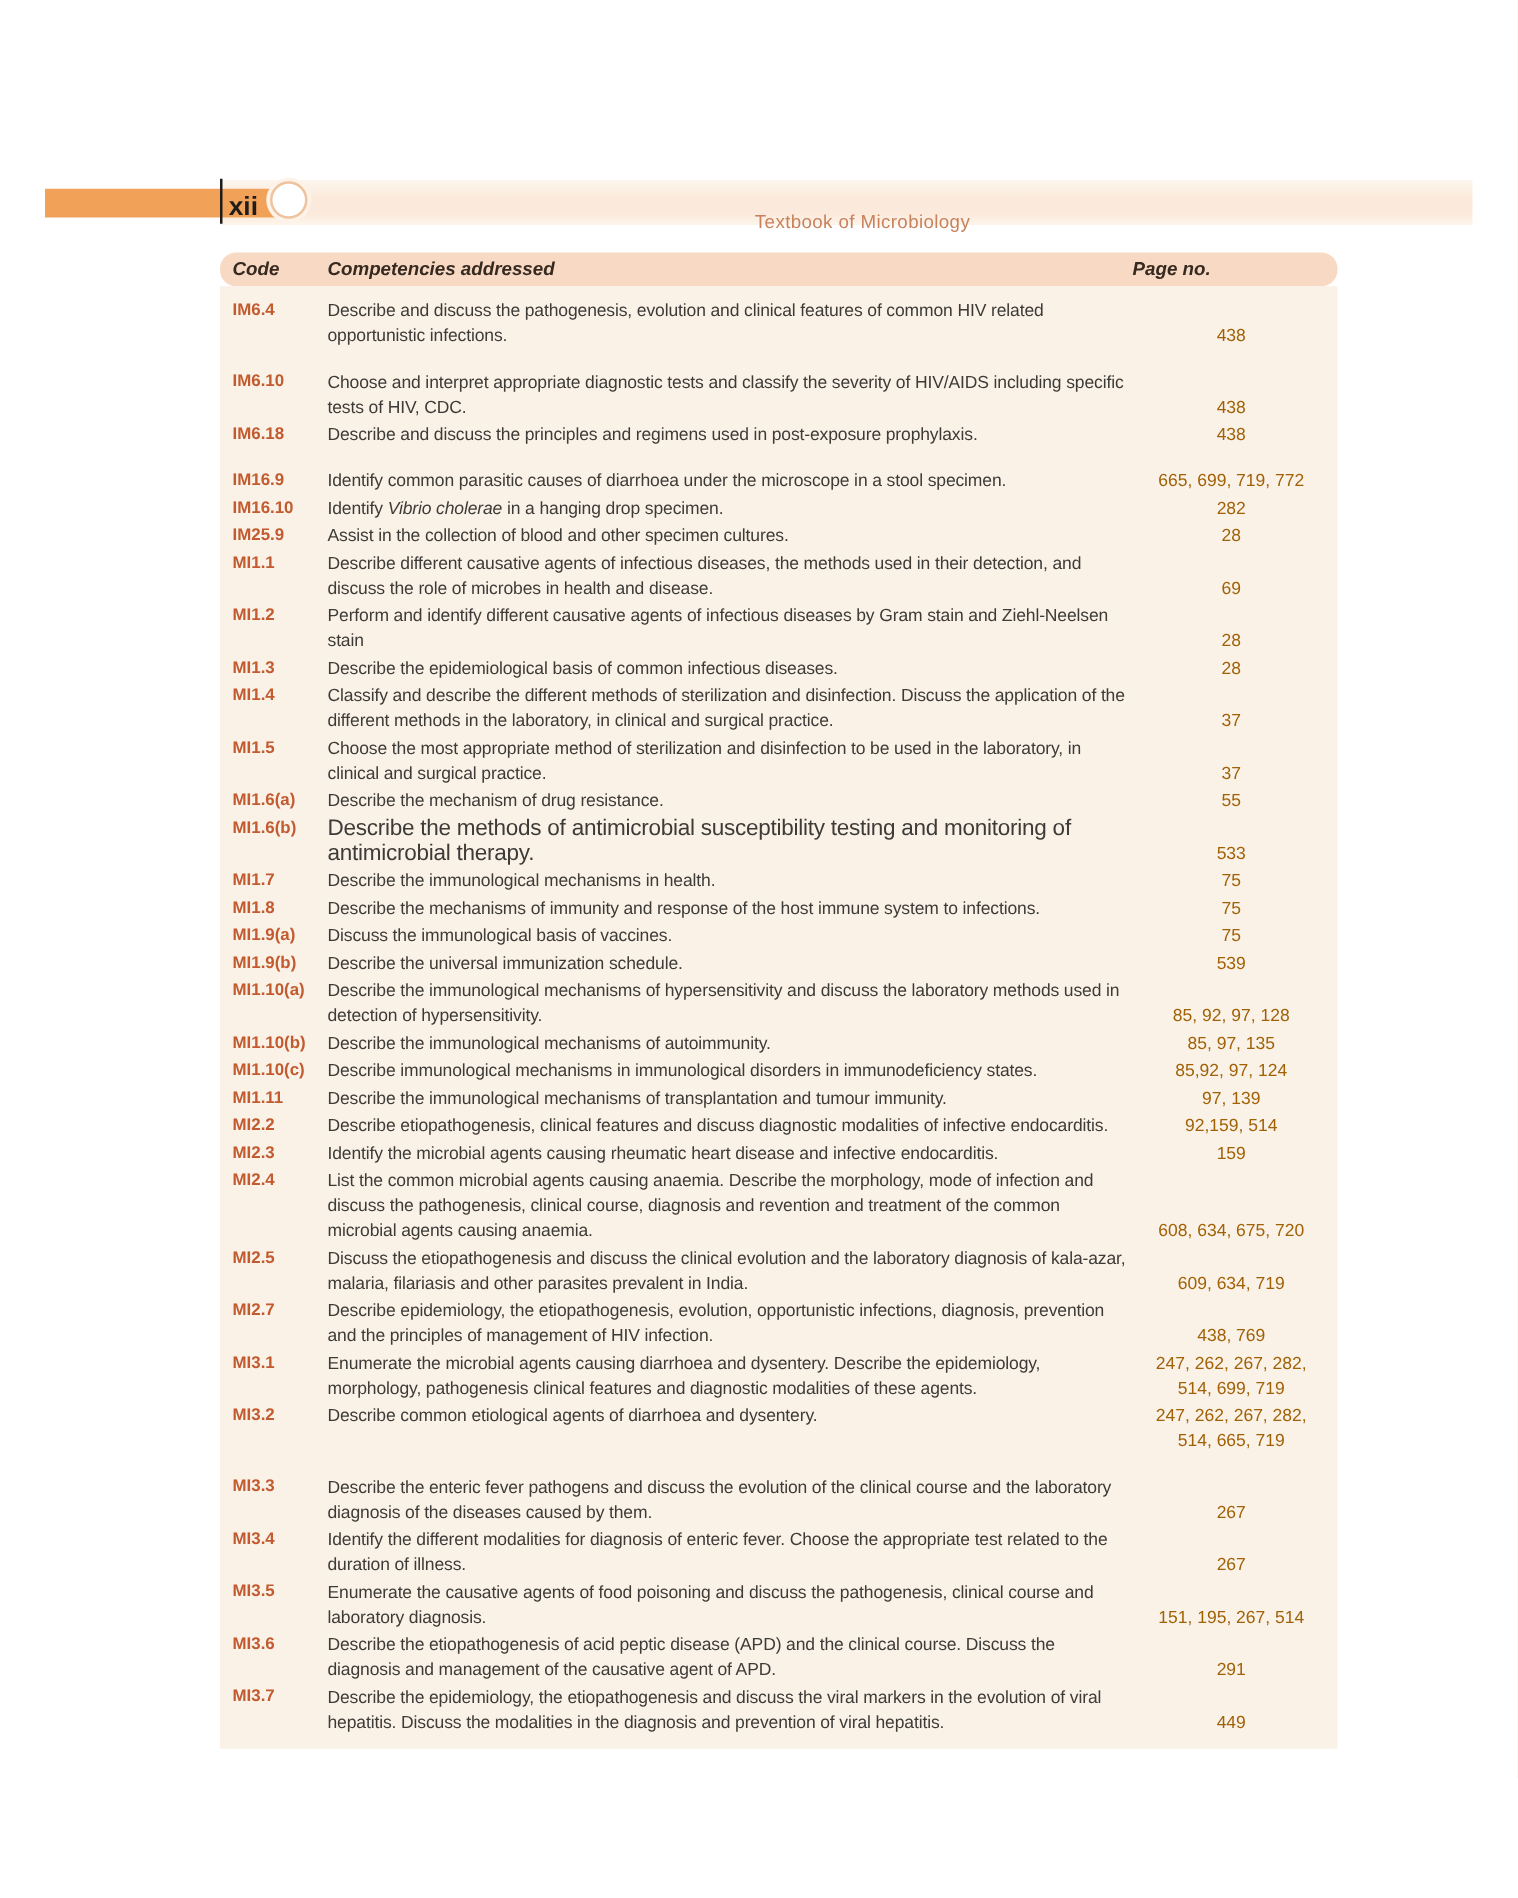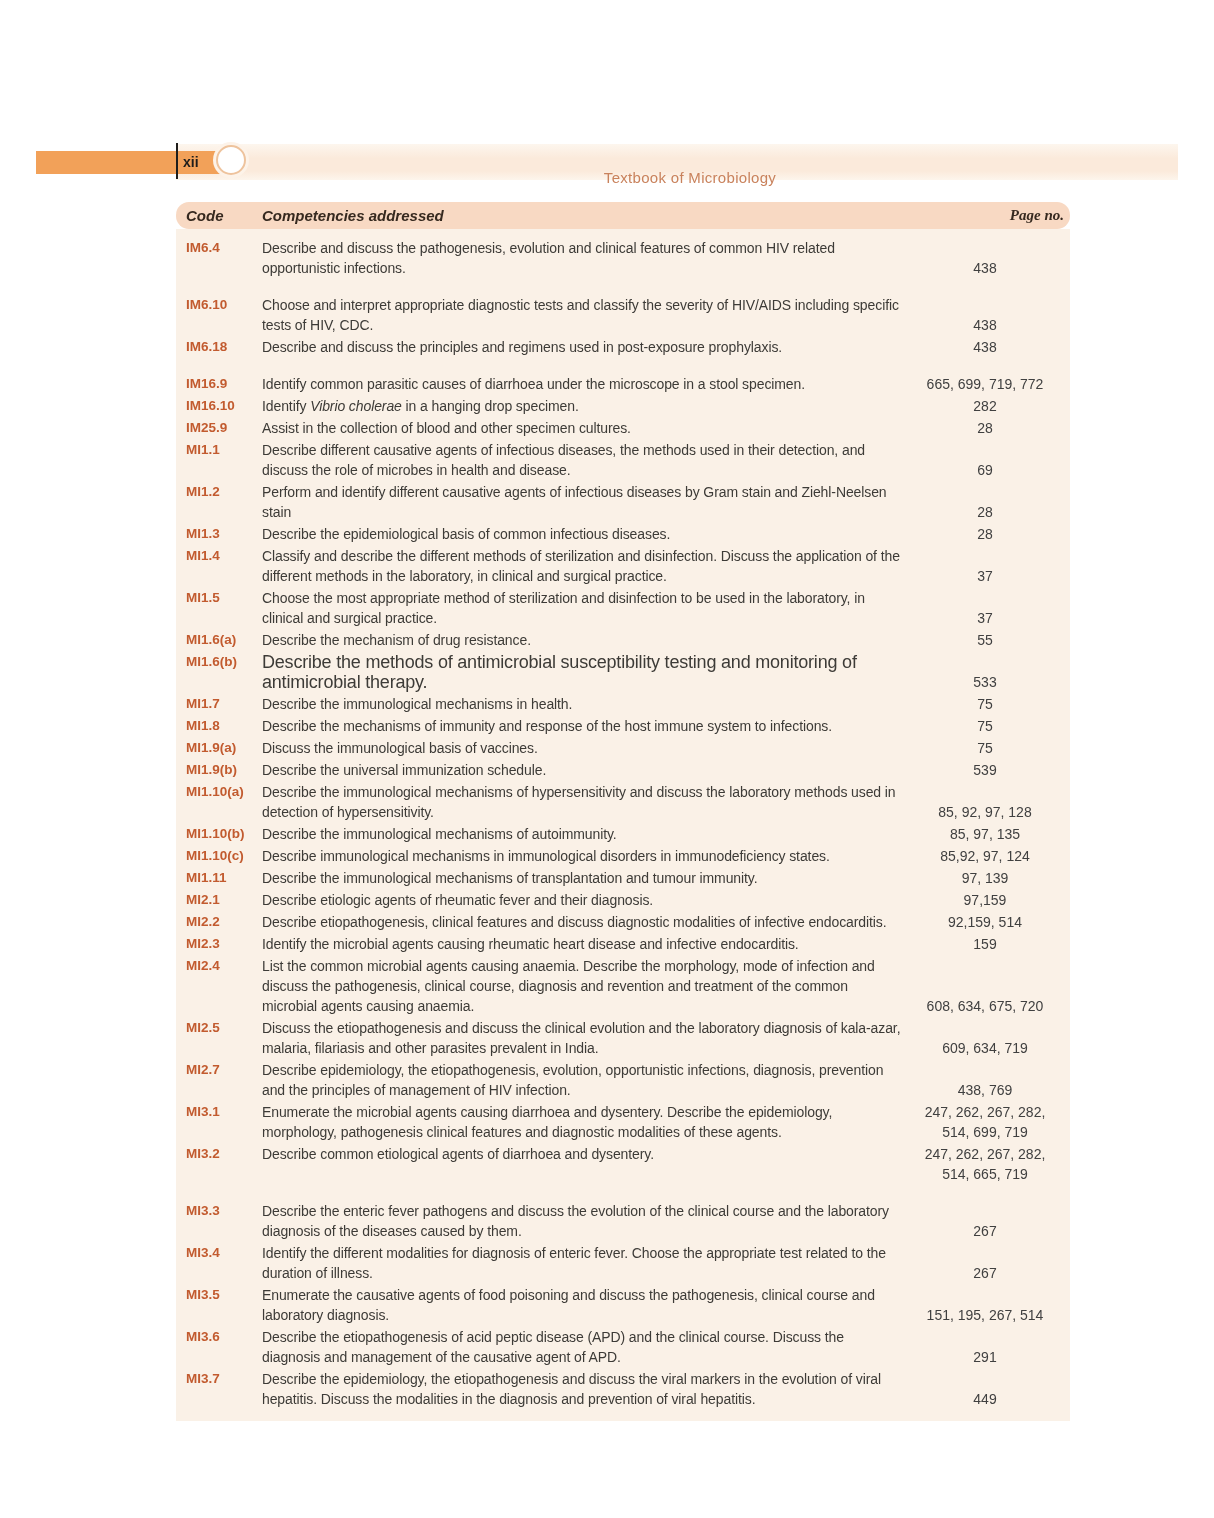--- a/index.html
+++ b/index.html
@@ -19,21 +19,21 @@
   .orange-bar {
     position: absolute; left: 36px; top: 151px; width: 198px; height: 23px;
     background: var(--accent-orange, #f2a159);
   }
   .divider-line {
     position: absolute; left: 176px; top: 143px; width: 2px; height: 36px;
     background: #1e1d1b;
   }
   .folio {
     position: absolute; left: 183px; top: 154px;
-    font-size: 14px; font-weight: bold; color: #1e1d1b;
+    font-size: 21px; font-weight: bold; color: #1e1d1b;
   }
   .marker-circle {
     position: absolute; left: 216px; top: 145px; width: 26px; height: 26px;
     border-radius: 50%; background: #ffffff;
     border: 2px solid #eec39d;
     box-shadow: 0 0 0 3px #fdf3e9;
   }
   .running-title {
     position: absolute; left: 260px; top: 169px; width: 860px;
     text-align: center; font-size: 15px; letter-spacing: 0.3px;
@@ -46,21 +46,21 @@
     display: grid; grid-template-columns: 76px 1fr 158px;
     background: var(--header-peach, #f8d9c3);
     padding: 5px 6px 5px 10px;
     box-sizing: border-box;
     border-radius: 13px;
   }
   .th {
     font-weight: bold; font-style: italic; font-size: 15px;
     color: #36291f;
   }
-  .th.pages { text-align: right; font-family: Liberation Serif, serif; }
+  .th.pages { text-align: left; }
   .tbody {
     background: var(--body-cream, #faf1e7);
     padding: 9px 6px 10px 10px;
     box-sizing: border-box;
   }
   .row {
     display: grid; grid-template-columns: 76px 1fr 158px;
     margin-bottom: 2px;
   }
   .row.gap-after { margin-bottom: 17px; }
@@ -68,21 +68,21 @@
     font-weight: bold; font-size: 13.5px; line-height: 20px;
     color: var(--code-orange, #c25b2f);
   }
   .cell-desc {
     font-size: 14px; line-height: 20px; letter-spacing: -0.1px;
     color: #3d3b37; padding-right: 4px;
   }
   .row.condensed .cell-desc { font-size: 18px; letter-spacing: -0.2px; }
   .cell-pages {
     font-size: 14px; line-height: 20px; text-align: center;
-    color: #404040; align-self: end;
+    color: #a16207; align-self: end;
     padding: 0 6px;
   }
 </style>
 </head>
 <body>
 
 <header>
   <div class="band"></div>
   <div class="orange-bar"></div>
   <div class="divider-line"></div>
@@ -197,25 +197,20 @@
     <div class="cell-code">MI1.10(c)</div>
     <div class="cell-desc">Describe immunological mechanisms in immunological disorders in immunodeficiency states.</div>
     <div class="cell-pages">85,92, 97, 124</div>
   </div>
       <div class="row">
     <div class="cell-code">MI1.11</div>
     <div class="cell-desc">Describe the immunological mechanisms of transplantation and tumour immunity.</div>
     <div class="cell-pages">97, 139</div>
   </div>
       <div class="row">
-    <div class="cell-code">MI2.1</div>
-    <div class="cell-desc">Describe etiologic agents of rheumatic fever and their diagnosis.</div>
-    <div class="cell-pages">97,159</div>
-  </div>
-      <div class="row">
     <div class="cell-code">MI2.2</div>
     <div class="cell-desc">Describe etiopathogenesis, clinical features and discuss diagnostic modalities of infective endocarditis.</div>
     <div class="cell-pages">92,159, 514</div>
   </div>
       <div class="row">
     <div class="cell-code">MI2.3</div>
     <div class="cell-desc">Identify the microbial agents causing rheumatic heart disease and infective endocarditis.</div>
     <div class="cell-pages">159</div>
   </div>
       <div class="row">

